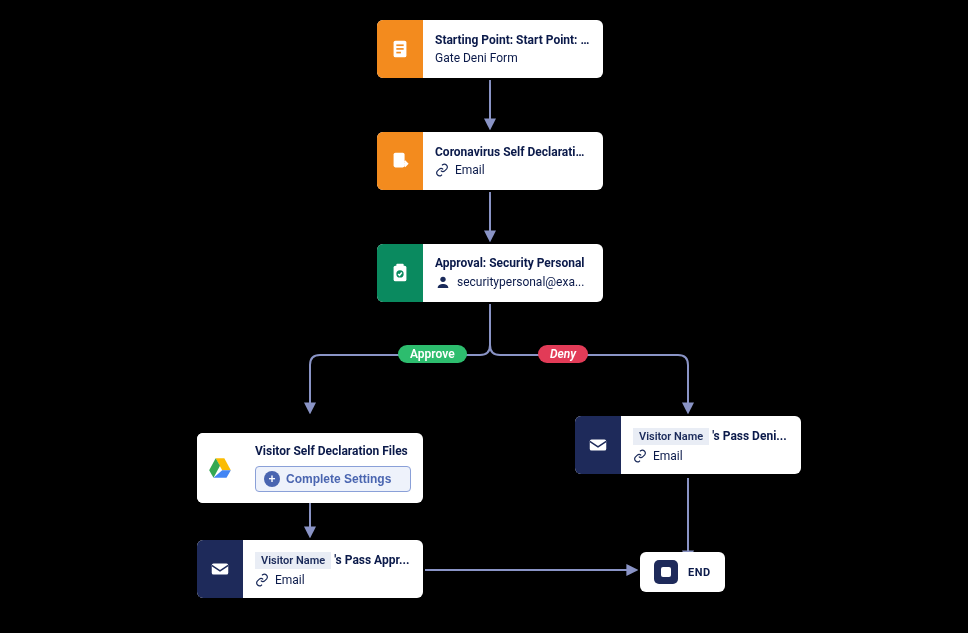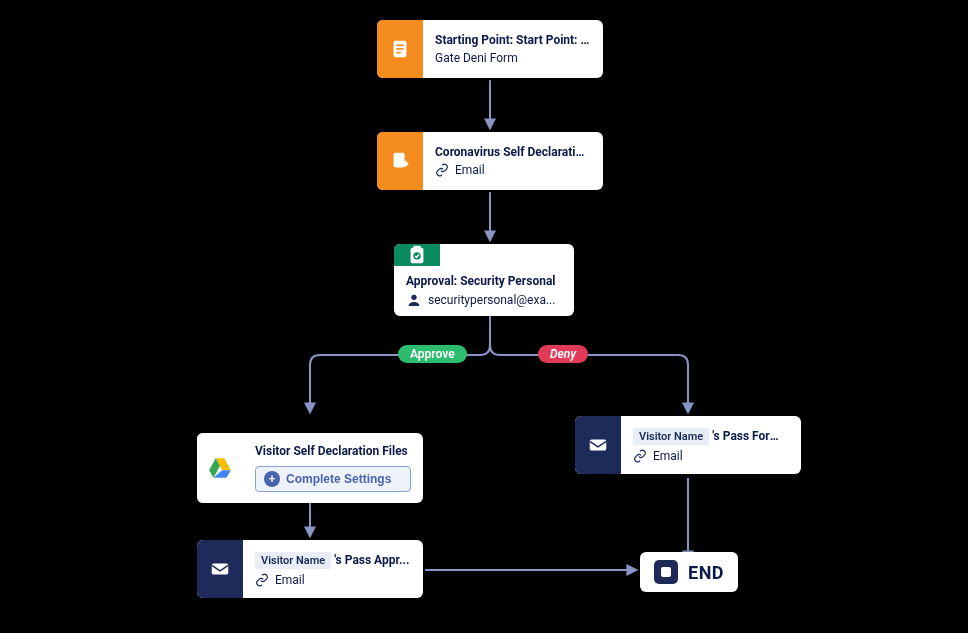--- a/index.html
+++ b/index.html
@@ -110,21 +110,21 @@
   gap: 10px;
   padding: 8px 14px;
 }
 .end-node .end-icon {
   width: 24px; height: 24px;
   background: #1e2a5a;
   border-radius: 5px;
   display: flex; align-items: center; justify-content: center;
 }
 .end-node .end-text {
-  font-size: 18px;
+  font-size: 11px;
   font-weight: 700;
   color: #0b1a4a;
   letter-spacing: 0.5px;
 }
 
 .link-icon { width: 14px; height: 14px; }
 .person-icon { width: 16px; height: 16px; }
 .plus-icon {
   width: 16px; height: 16px;
   background: #4a65b0;
@@ -189,21 +189,21 @@
       <div class="title">Coronavirus Self Declaration...</div>
       <div class="sub-row">
         <svg class="link-icon" viewBox="0 0 24 24">
             <path d="M10 13a5 5 0 0 0 7 0l3-3a5 5 0 0 0-7-7l-1 1M14 11a5 5 0 0 0-7 0l-3 3a5 5 0 0 0 7 7l1-1" stroke="#1a2a5a" stroke-width="2" fill="none"></path>
           </svg>
         <span>Email</span>
       </div>
     </div>
   </div>
 
-  <div class="node" style="left:394px; top:244px;flex-direction:column;">
+  <div class="node" style="left:377px; top:244px;">
     <div class="icon-box icon-green">
       <svg width="22" height="22" viewBox="0 0 24 24" fill="none">
           <rect x="5" y="4" width="14" height="17" rx="2" fill="#fff"></rect>
           <rect x="8" y="2" width="8" height="4" rx="1" fill="#fff"></rect>
           <circle cx="12" cy="13" r="4" fill="#0a8a5f"></circle>
           <path d="M10 13 l1.5 1.5 L14 11.5" stroke="#fff" stroke-width="1.6" fill="none"></path>
         </svg>
     </div>
     <div class="content">
       <div class="title">Approval: Security Personal</div>
@@ -240,21 +240,21 @@
   <div class="node" style="left:575px; top:416px;">
     <div class="icon-box icon-navy">
       <svg width="22" height="22" viewBox="0 0 24 24">
           <rect x="3" y="6" width="18" height="12" rx="2" fill="#fff"></rect>
           <path d="M3 8 L12 14 L21 8" stroke="#1e2a5a" stroke-width="1.6" fill="none"></path>
         </svg>
     </div>
     <div class="content">
       <div class="title">
         <span class="chip">Visitor Name</span>
-        <span>'s Pass Form...</span>
+        <span>'s Pass Deni...</span>
       </div>
       <div class="sub-row">
         <svg class="link-icon" viewBox="0 0 24 24">
             <path d="M10 13a5 5 0 0 0 7 0l3-3a5 5 0 0 0-7-7l-1 1M14 11a5 5 0 0 0-7 0l-3 3a5 5 0 0 0 7 7l1-1" stroke="#1a2a5a" stroke-width="2" fill="none"></path>
           </svg>
         <span>Email</span>
       </div>
     </div>
   </div>
 

